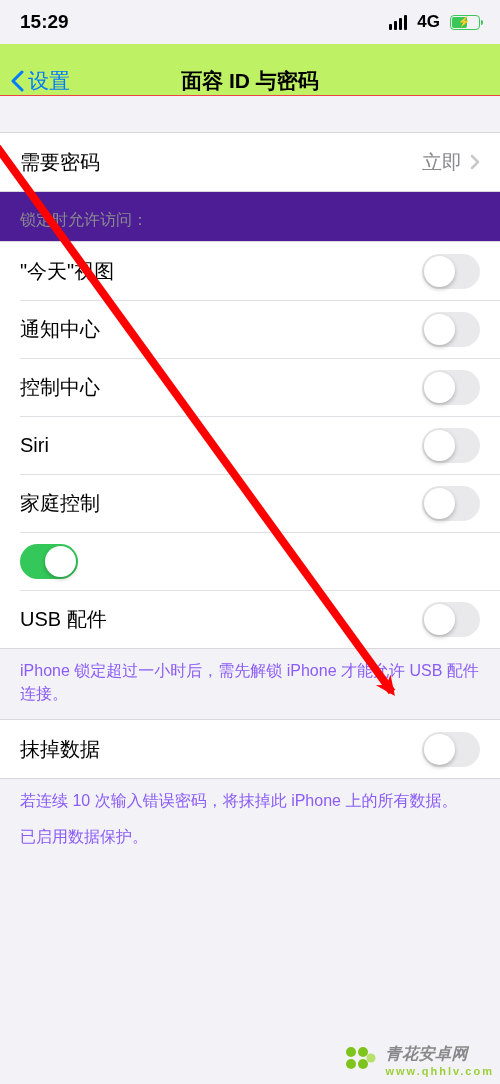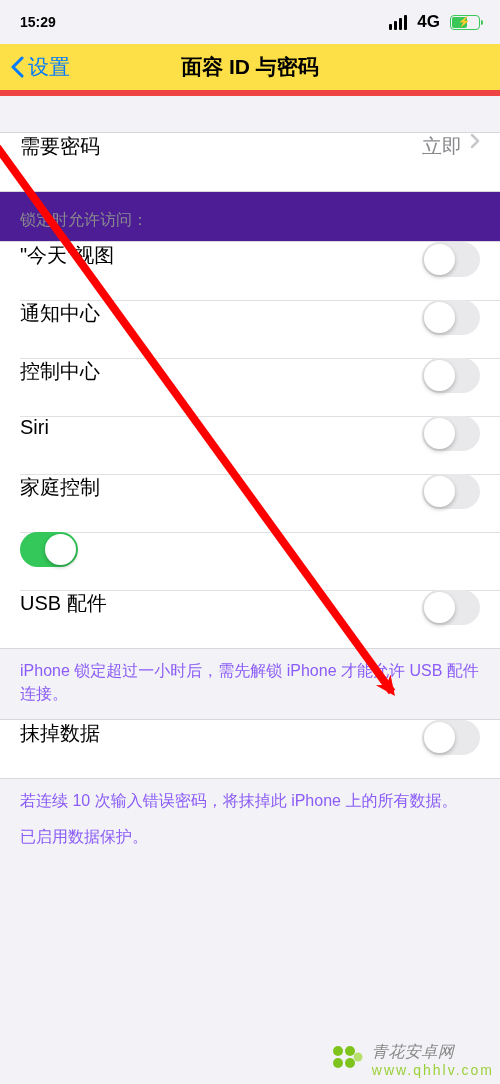--- a/index.html
+++ b/index.html
@@ -13,21 +13,21 @@
     }
     .status-bar {
       height: 44px;
       display: flex;
       align-items: center;
       justify-content: space-between;
       padding: 0 20px;
       background: #f2f2f7;
       font-weight: 600;
     }
-    .status-time { font-size: 14px; font-weight: 700; }
+    .status-time { font-size: 19px; font-weight: 700; }
     .status-right { display: flex; align-items: center; gap: 10px; font-size: 17px; font-weight: 600; }
     .signal-bars { display: inline-flex; align-items: flex-end; gap: 1.5px; }
     .signal-bars span { width: 3.5px; background: #000; border-radius: 1px; }
     .signal-bars span:nth-child(1){height:6px}
     .signal-bars span:nth-child(2){height:9px}
     .signal-bars span:nth-child(3){height:12px}
     .signal-bars span:nth-child(4){height:15px}
     .battery {
       width: 30px; height: 15px;
       border: 1.5px solid #3bc658;
@@ -38,24 +38,24 @@
     .battery::after{
       content:""; position:absolute; right:-4px; top:4px;
       width:2.5px; height:5px; background:#3bc658; border-radius:0 2px 2px 0;
     }
     .battery-fill{ position:absolute; left:1px; top:1px; bottom:1px; width:55%; background:#3bc658; border-radius:2px;}
     .battery-bolt{position:absolute;left:50%;top:50%;transform:translate(-50%,-52%);color:#fff;font-size:10px;line-height:1}
 
     .nav-bar {
       height: 52px;
       display: flex;
-      align-items: center;
-      position: relative;
-      background: #fde047;
-      border-bottom: 6px solid #ef4444;
+      align-items: flex-end;
+      position: relative;
+      background: #bef264;
+      border-bottom: 1px solid #ef4444;
     }
     .nav-back {
       display: flex; align-items: center;
       color: #007aff;
       font-size: 21px;
       padding-left: 10px;
       gap: 4px;
     }
     .nav-title {
       position: absolute; left: 0; right: 0;
@@ -76,21 +76,21 @@
       font-size: 16px;
       color: #8b5cf6;
       line-height: 1.45;
       background: #f2f2f7;
     }
 
     .row {
       background: #fff;
       min-height: 58px;
       display: flex;
-      align-items: flex-start;
+      align-items: center;
       padding: 0 20px;
       position: relative;
       font-size: 20px;
     }
     .row + .row::before {
       content:"";
       position:absolute; left:20px; right:0; top:0;
       height:1px; background:#e0e0e4;
     }
     .row .label { flex: 1; color: #000; }
@@ -119,24 +119,24 @@
     .group { background:#fff; border-top:1px solid #d8d8dc; border-bottom:1px solid #d8d8dc; }
     .gap { height: 36px; background:#f2f2f7; }
 
     
     .arrow-svg{ position:absolute; top:0; left:0; pointer-events:none; }
 
     
     .watermark{
       position:absolute; right:6px; bottom:6px;
       display:flex; align-items:center; gap:8px;
-      font-size:16px; color:#888; font-style:italic; font-weight:400;
+      font-size:16px; color:#888; font-style:italic; font-weight:700;
       letter-spacing:0.5px;
     }
-    .wm-lines{ font-size:14px; line-height:1.1; letter-spacing:2px; color:#9cd03a; font-style:normal;}
+    .wm-lines{ font-size:11px; line-height:1.1; letter-spacing:2px; color:#9cd03a; font-style:normal;}
   </style>
 </head>
 <body>
 
 <div class="status-bar">
   <div class="status-time">15:29</div>
   <div class="status-right">
     <span class="signal-bars">
         <span></span>
         <span></span>

